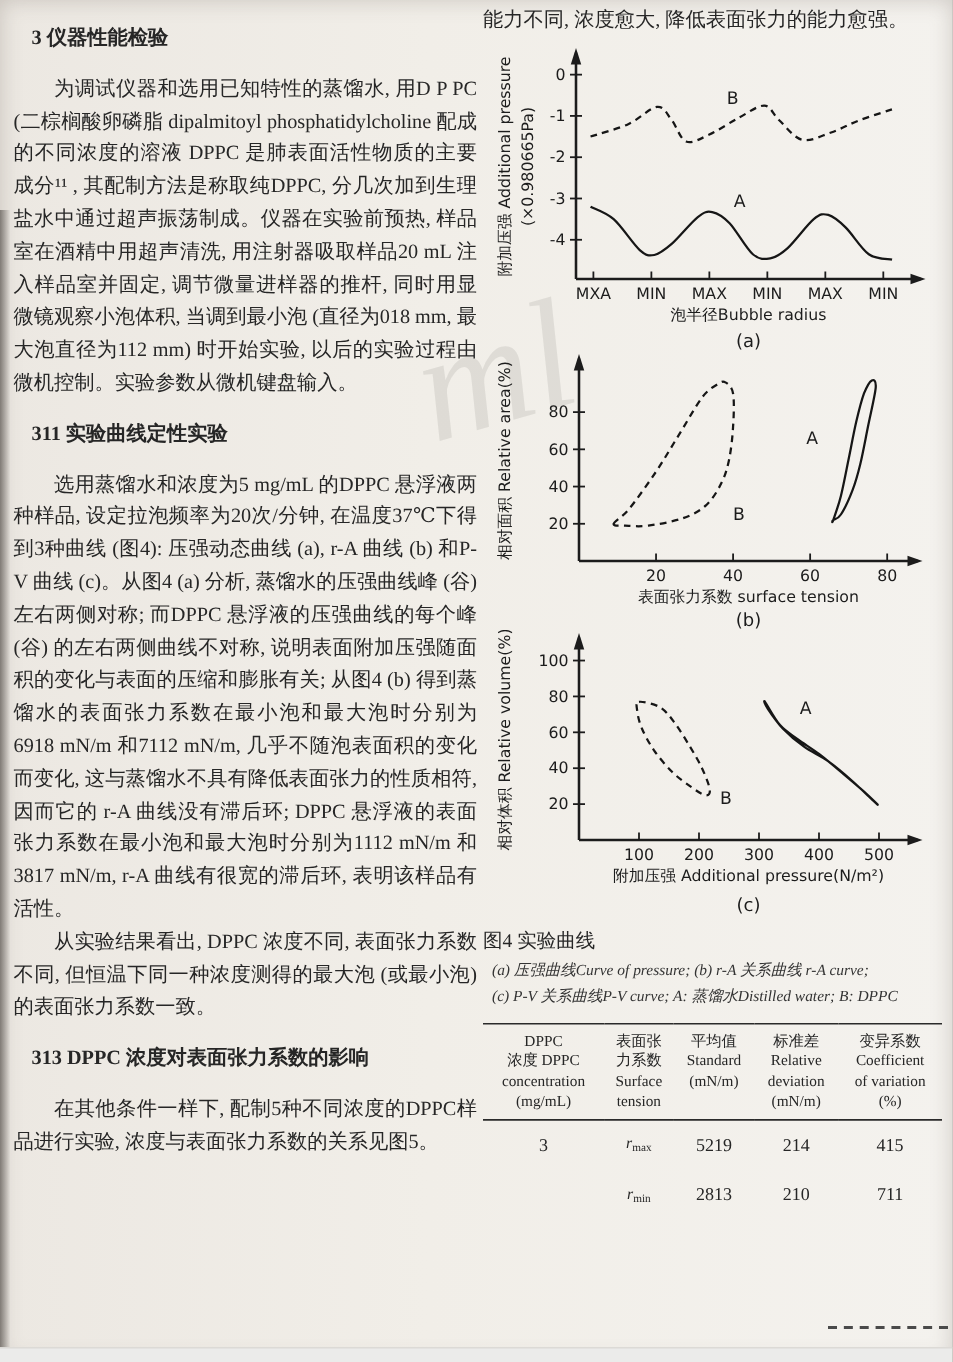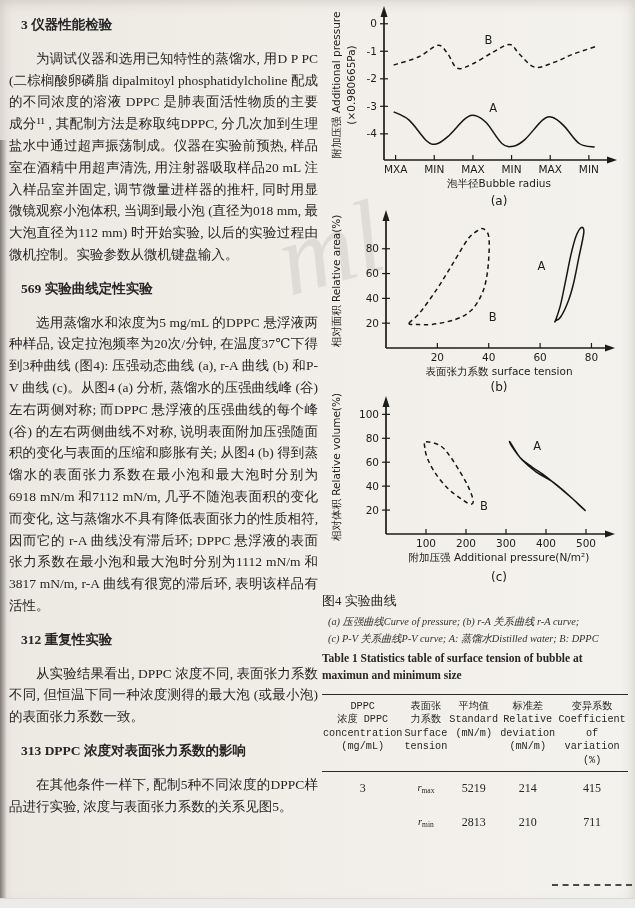--- a/index.html
+++ b/index.html
@@ -34,46 +34,46 @@
   svg path.dashed{stroke-dasharray:4.5 3.5;}
   svg polygon{fill:#1c1c1c;}
   
   .cap-zh{margin:6px 0 0 0;text-align:left;font-size:13px;}
   .cap-en{margin:1px 0 0 0;text-align:center;font-size:12px;font-weight:600;font-family:"Liberation Serif",serif;}
   .cap-sub{margin:2px 0 0 6px;font-size:10.3px;line-height:15px;color:#333;font-style:italic;}
   
   .tbl-title-zh{margin:14px 0 0 0;font-size:12.5px;font-weight:600;}
   .tbl-title-en{margin:4px 0 0 0;font-size:11.5px;font-weight:700;line-height:17px;}
   table.t1{border-collapse:collapse;width:100%;margin-top:10px;border-top:1.6px solid #2a2a2a;}
-  table.t1 th{font-weight:normal;font-size:10.2px;line-height:13.5px;padding:5px 1px 4px 1px;vertical-align:top;text-align:center;border-bottom:1.2px solid #2a2a2a;font-family:Liberation Mono, monospace;}
+  table.t1 th{font-weight:normal;font-size:10.2px;line-height:13.5px;padding:5px 1px 4px 1px;vertical-align:top;text-align:center;border-bottom:1.2px solid #2a2a2a;}
   table.t1 td{font-size:12px;text-align:center;padding:4.5px 1px;}
   .gsym{font-style:italic;font-size:10.5px;}
   .gsub{font-size:7.5px;vertical-align:-2px;}
   #dash-artifact{position:absolute;left:552px;top:884px;width:80px;border-top:2px dashed #4a4a4a;}
 </style>
 </head>
 <body>
 
 <div id="page">
   <div id="edge-shadow"></div>
   <div id="watermark">ml</div>
 
   <div id="left-col">
     <p class="h">3   仪器性能检验</p>
     <p>为调试仪器和选用已知特性的蒸馏水, 用D P PC (二棕榈酸卵磷脂 dipalmitoyl phosphatidylcholine 配成的不同浓度的溶液 DPPC 是肺表面活性物质的主要成分¹¹ , 其配制方法是称取纯DPPC, 分几次加到生理盐水中通过超声振荡制成。仪器在实验前预热, 样品室在酒精中用超声清洗, 用注射器吸取样品20 mL 注入样品室并固定, 调节微量进样器的推杆, 同时用显微镜观察小泡体积, 当调到最小泡 (直径为018 mm, 最大泡直径为112 mm) 时开始实验, 以后的实验过程由微机控制。实验参数从微机键盘输入。</p>
-    <p class="h">569   实验曲线定性实验</p>
+    <p class="h">311   实验曲线定性实验</p>
     <p>选用蒸馏水和浓度为5 mg/mL 的DPPC 悬浮液两种样品, 设定拉泡频率为20次/分钟, 在温度37℃下得到3种曲线 (图4): 压强动态曲线 (a), r-A 曲线 (b) 和P-V 曲线 (c)。从图4 (a) 分析, 蒸馏水的压强曲线峰 (谷) 左右两侧对称; 而DPPC 悬浮液的压强曲线的每个峰 (谷) 的左右两侧曲线不对称, 说明表面附加压强随面积的变化与表面的压缩和膨胀有关; 从图4 (b) 得到蒸馏水的表面张力系数在最小泡和最大泡时分别为6918 mN/m 和7112 mN/m, 几乎不随泡表面积的变化而变化, 这与蒸馏水不具有降低表面张力的性质相符, 因而它的 r-A 曲线没有滞后环; DPPC 悬浮液的表面张力系数在最小泡和最大泡时分别为1112 mN/m 和3817 mN/m, r-A 曲线有很宽的滞后环, 表明该样品有活性。</p>
-    <p class="h">312   重复性实验</p>
     <p>从实验结果看出, DPPC 浓度不同, 表面张力系数不同, 但恒温下同一种浓度测得的最大泡 (或最小泡) 的表面张力系数一致。</p>
     <p class="h">313   DPPC 浓度对表面张力系数的影响</p>
     <p>在其他条件一样下, 配制5种不同浓度的DPPC样品进行实验, 浓度与表面张力系数的关系见图5。</p>
 
   </div>
 
   <div id="right-col">
+    <p class="intro">能力不同, 浓度愈大, 降低表面张力的能力愈强。</p>
 
     <svg class="fig" width="302" height="206">
         <line class="ax" x1="60" y1="158" x2="60" y2="7"></line>
         <polygon points="56.5,15 63.5,15 60,4"></polygon>
         <line class="ax" x1="60" y1="158" x2="290" y2="158"></line>
         <polygon points="283,154.5 283,161.5 293,158"></polygon>
         <line class="ax2" x1="56" y1="21.76146788990826" x2="64" y2="21.76146788990826"></line>
         <text class="tl" x="53" y="25.26146788990826" text-anchor="end">0</text>
         <line class="ax2" x1="56" y1="49.28440366972477" x2="64" y2="49.28440366972477"></line>
         <text class="tl" x="53" y="52.78440366972477" text-anchor="end">-1</text>
@@ -164,21 +164,20 @@
         <text class="sl" x="209.2" y="56.25">A</text>
         <text class="xl" x="175" y="167" text-anchor="middle">附加压强 Additional pressure(N/m²)</text>
         <text class="yl" transform="rotate(-90 12 73)" x="12" y="77" text-anchor="middle">相对体积 Relative volume(%)</text>
         <text class="cl" x="175" y="187" text-anchor="middle">(c)</text>
       </svg>
 
     <p class="cap-zh">图4   实验曲线</p>
     <p class="cap-sub">(a) 压强曲线Curve of pressure;   (b) r-A 关系曲线 r-A curve;</p>
     <p class="cap-sub">(c) P-V 关系曲线P-V curve; A: 蒸馏水Distilled water; B: DPPC</p>
 
-    <p class="tbl-title-en">Table 1   Statistics table of surface tension of bubble at maximun and minimum size</p>
 
     <table class="t1">
       <thead>
         <tr>
           <th>
             <div>DPPC</div>
               <div>浓度 DPPC</div>
             <div>concentration</div>
               <div>(mg/mL)</div>
             </th>

